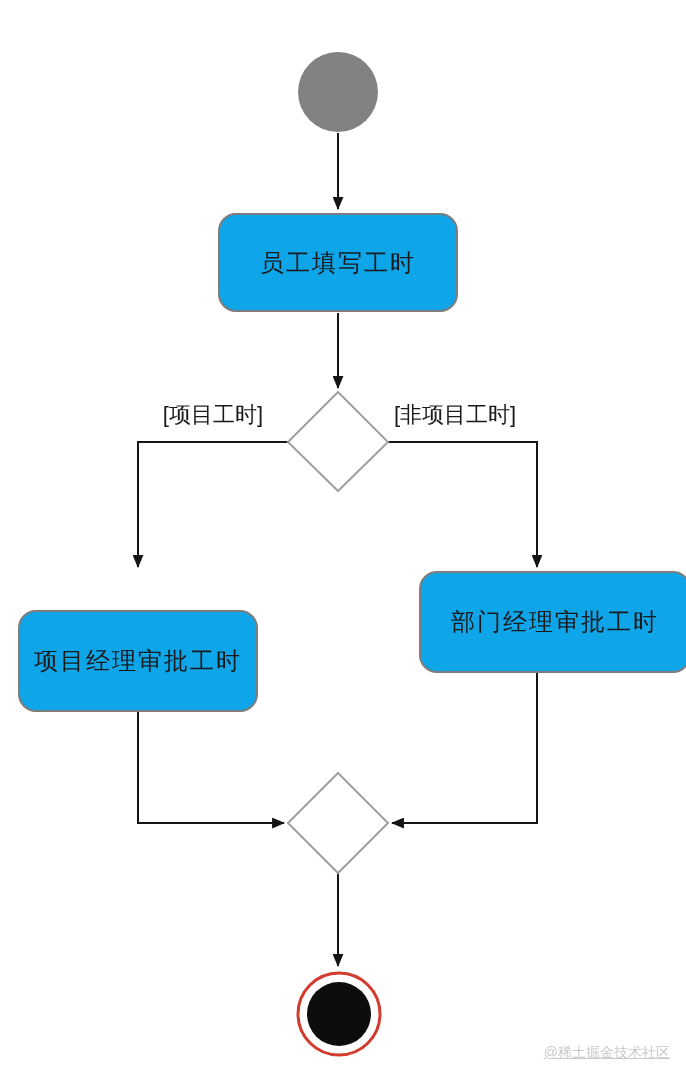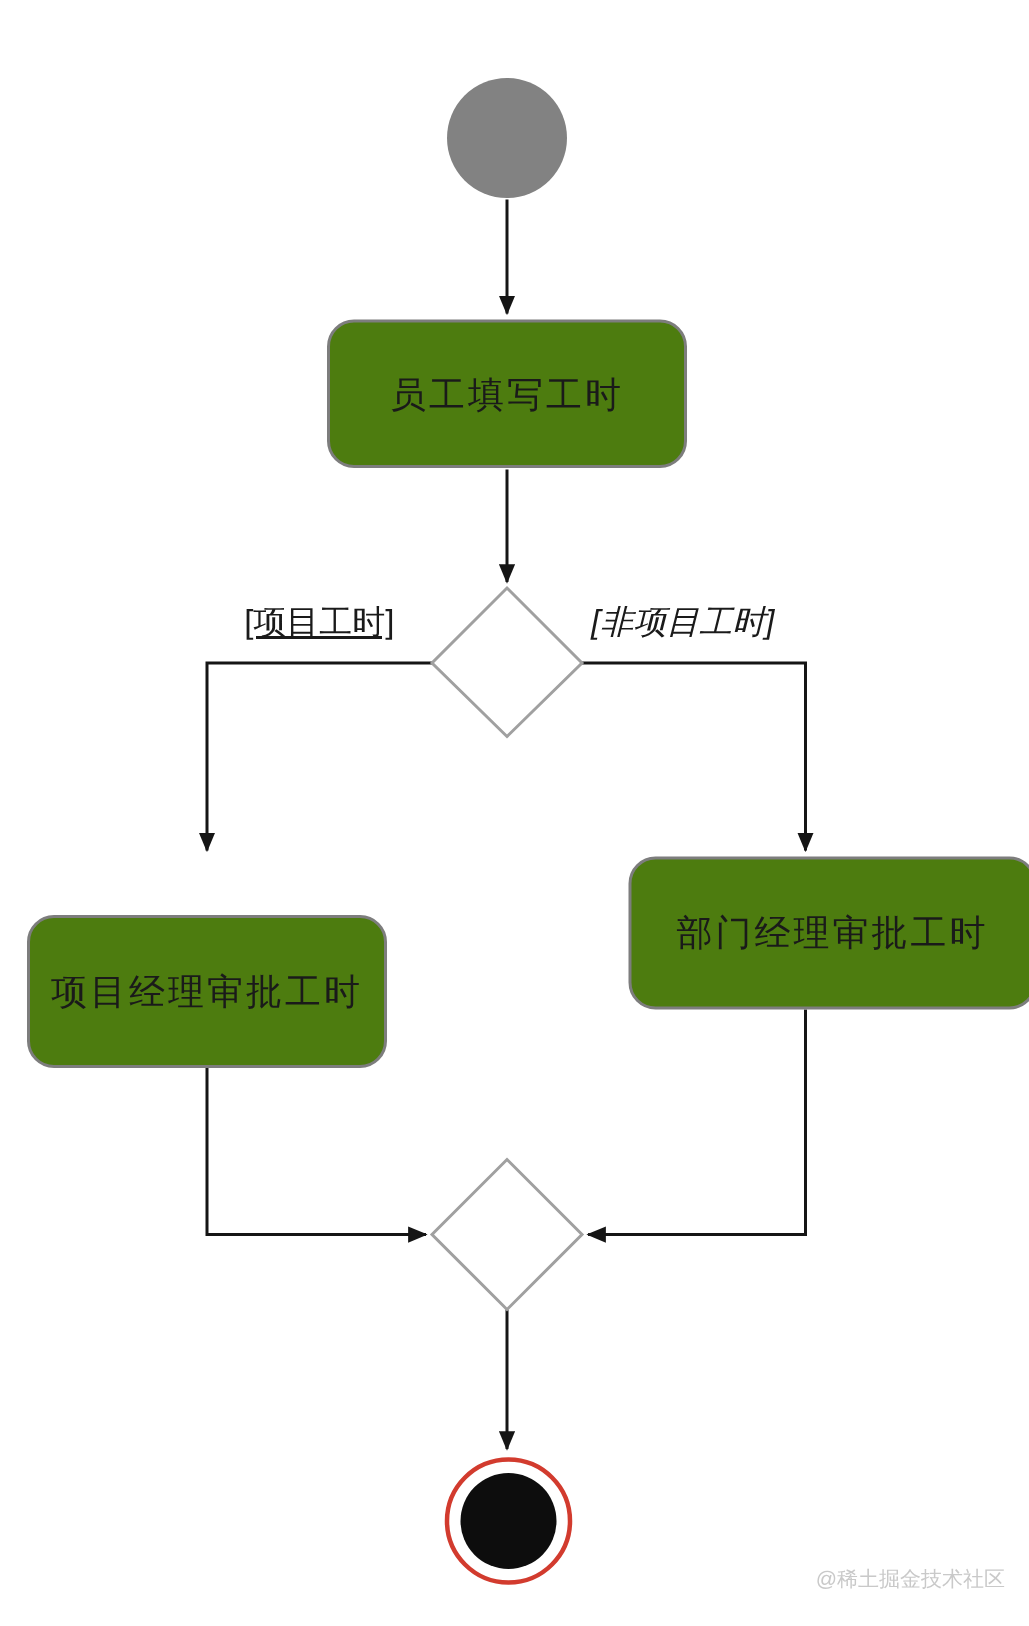--- a/index.html
+++ b/index.html
@@ -44,21 +44,21 @@
   }
   .final-ring {
     fill: #ffffff;
     stroke: var(--final-ring);
     stroke-width: 3;
   }
   .final-core { fill: var(--final-core); }
   .action {
     position: absolute;
     box-sizing: border-box;
-    background: #4d7c0f;
+    background: #0ea5e9;
     border: 2px solid var(--action-border);
     border-radius: 18px;
     display: flex;
     align-items: center;
     justify-content: center;
     color: var(--text);
     font-size: 24px;
     font-weight: 500;
     letter-spacing: 2px;
     text-align: center;
@@ -70,20 +70,21 @@
     font-weight: 500;
     white-space: nowrap;
     line-height: 26px;
   }
   .guard-left { text-align: right; }
   .watermark {
     position: absolute;
     color: var(--watermark);
     font-size: 14px;
     white-space: nowrap;
+    text-decoration: underline;
   }
 </style>
 </head>
 <body>
 
 <div class="canvas">
 
   <svg class="wires" viewBox="0 0 686 1084" xmlns="http://www.w3.org/2000/svg">
     <defs>
       <marker id="arrow" viewBox="0 0 12 10" refX="11" refY="5" markerWidth="13" markerHeight="11" markerUnits="userSpaceOnUse" orient="auto">
@@ -114,18 +115,18 @@
   </div>
 
   <div class="action" style="left:18px; top:571px; width:240px; height:102px;margin-top:39px;">
     <span>项目经理审批工时</span>
   </div>
 
   <div class="action" style="left:419px; top:571px; width:272px; height:102px;">
     <span>部门经理审批工时</span>
   </div>
 
-  <div class="guard guard-left" style="right:423px; top:402px;text-decoration:underline;">[项目工时]</div>
+  <div class="guard guard-left" style="right:423px; top:402px;">[项目工时]</div>
 
-  <div class="guard" style="left:394px; top:402px;font-style:italic;">[非项目工时]</div>
+  <div class="guard" style="left:394px; top:402px;">[非项目工时]</div>
 
   <div class="watermark" style="right:16px; top:1044px;">@稀土掘金技术社区</div>
 </div>
 
 </body></html>

